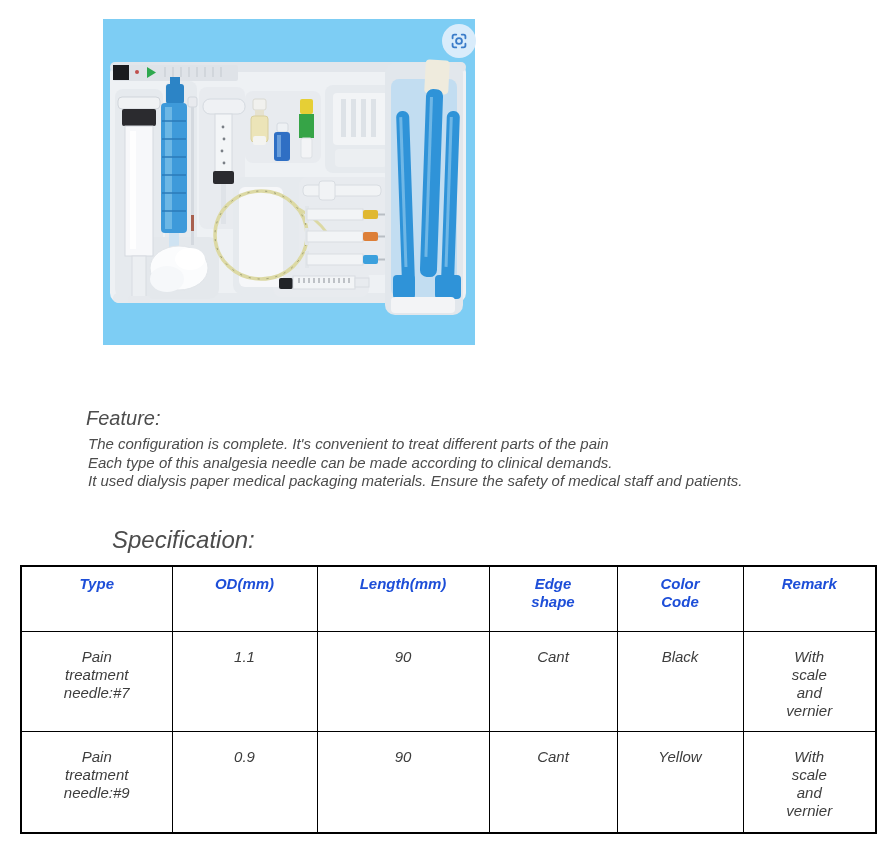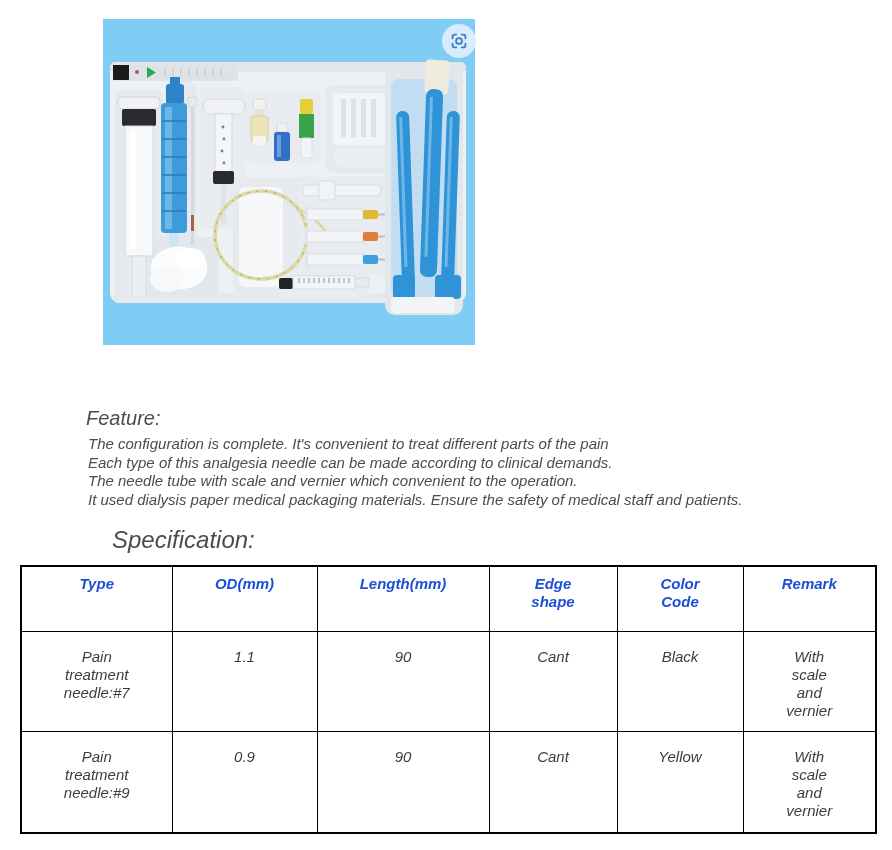--- a/index.html
+++ b/index.html
@@ -280,21 +280,20 @@
         <path d="M9 19 H7 Q5 19 5 17 V15"></path>
         <circle cx="12" cy="12" r="3.2"></circle>
       </svg>
     </div>
   </div>
 
   <div class="feature-heading">Feature:</div>
   <div class="feature-lines">
     <div>The configuration is complete. It's convenient to treat different parts of the pain</div>
     <div>Each type of this analgesia needle can be made according to clinical demands.</div>
-    <div>The needle tube with scale and vernier which convenient to the operation.</div>
     <div>It used dialysis paper medical packaging materials. Ensure the safety of medical staff and patients.</div>
   </div>
   <div class="spec-heading">Specification:</div>
 
   <table class="spec-table">
     <colgroup>
       <col style="width:151px">
         <col style="width:145px">
         <col style="width:172px">
       <col style="width:128px">

